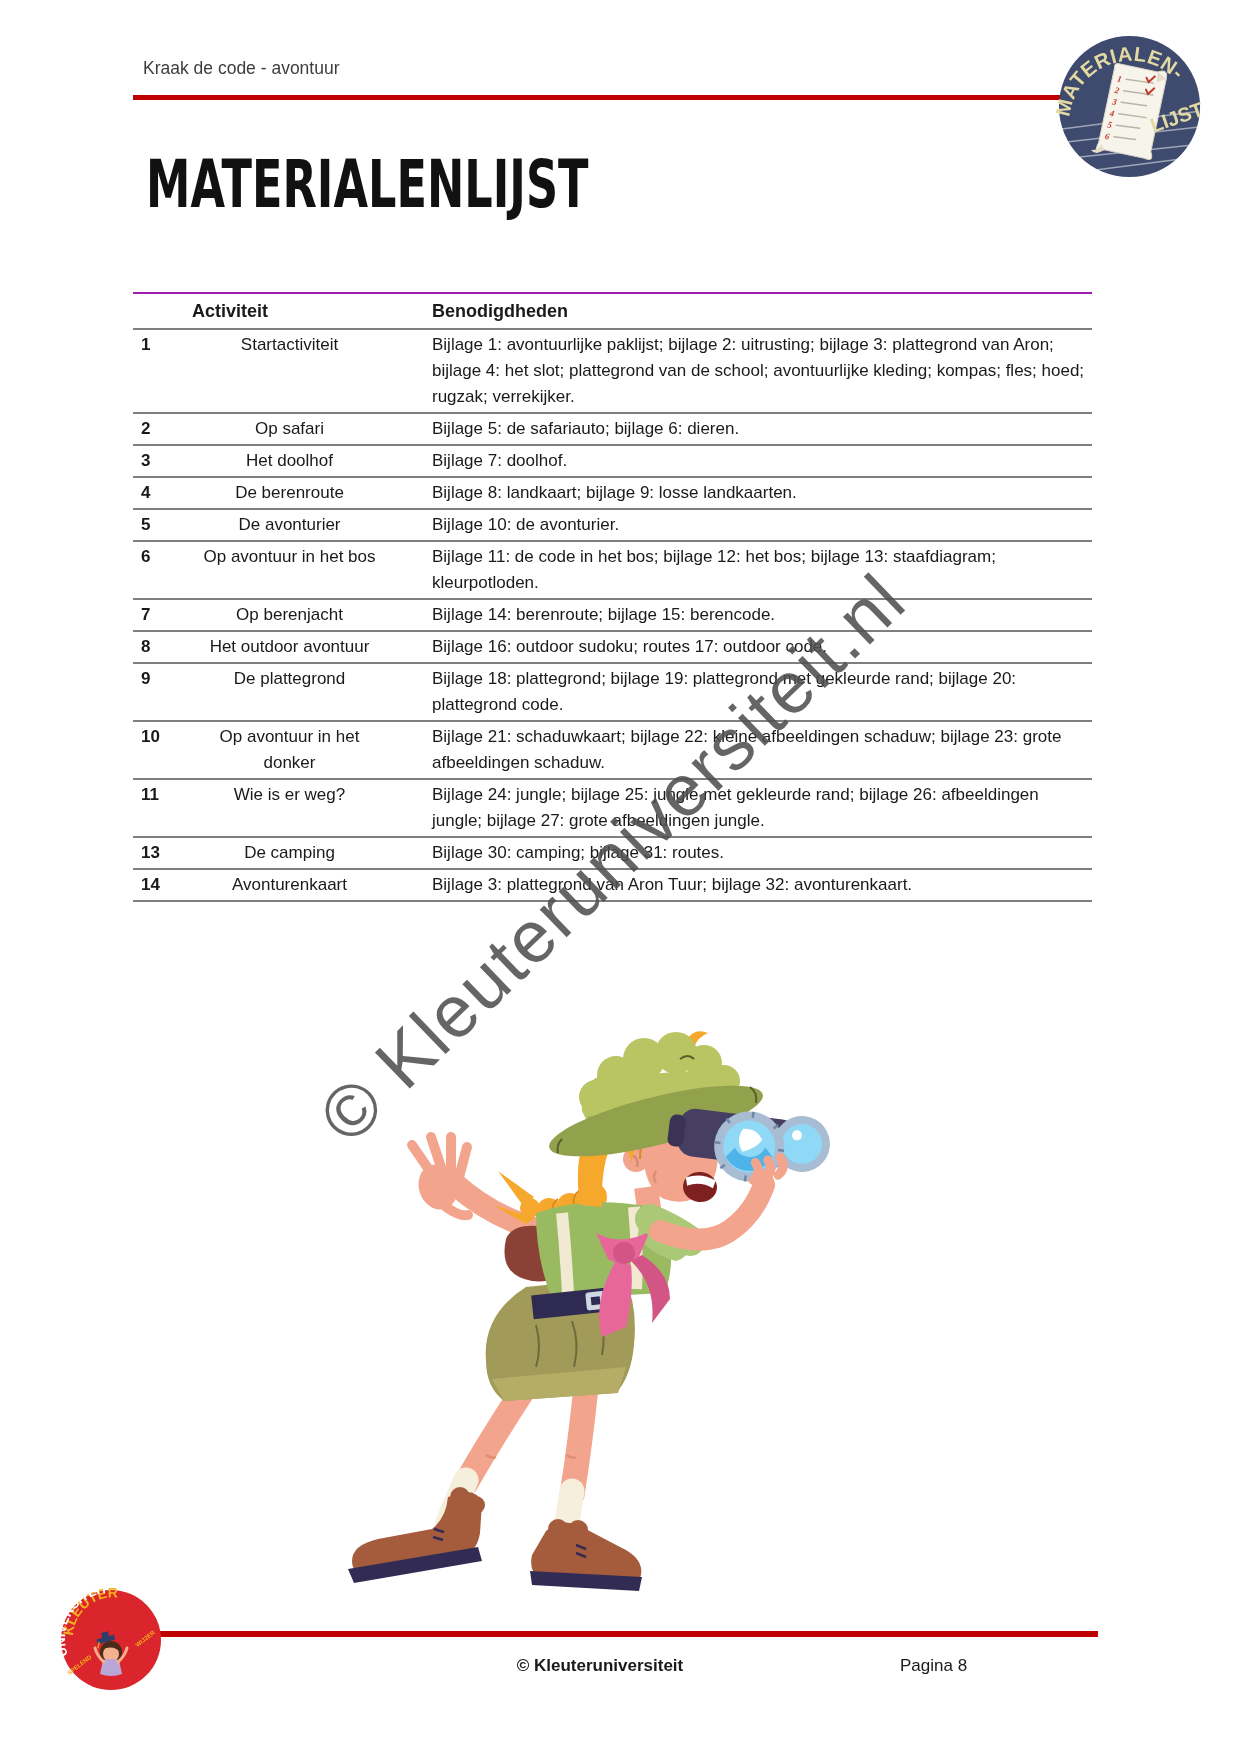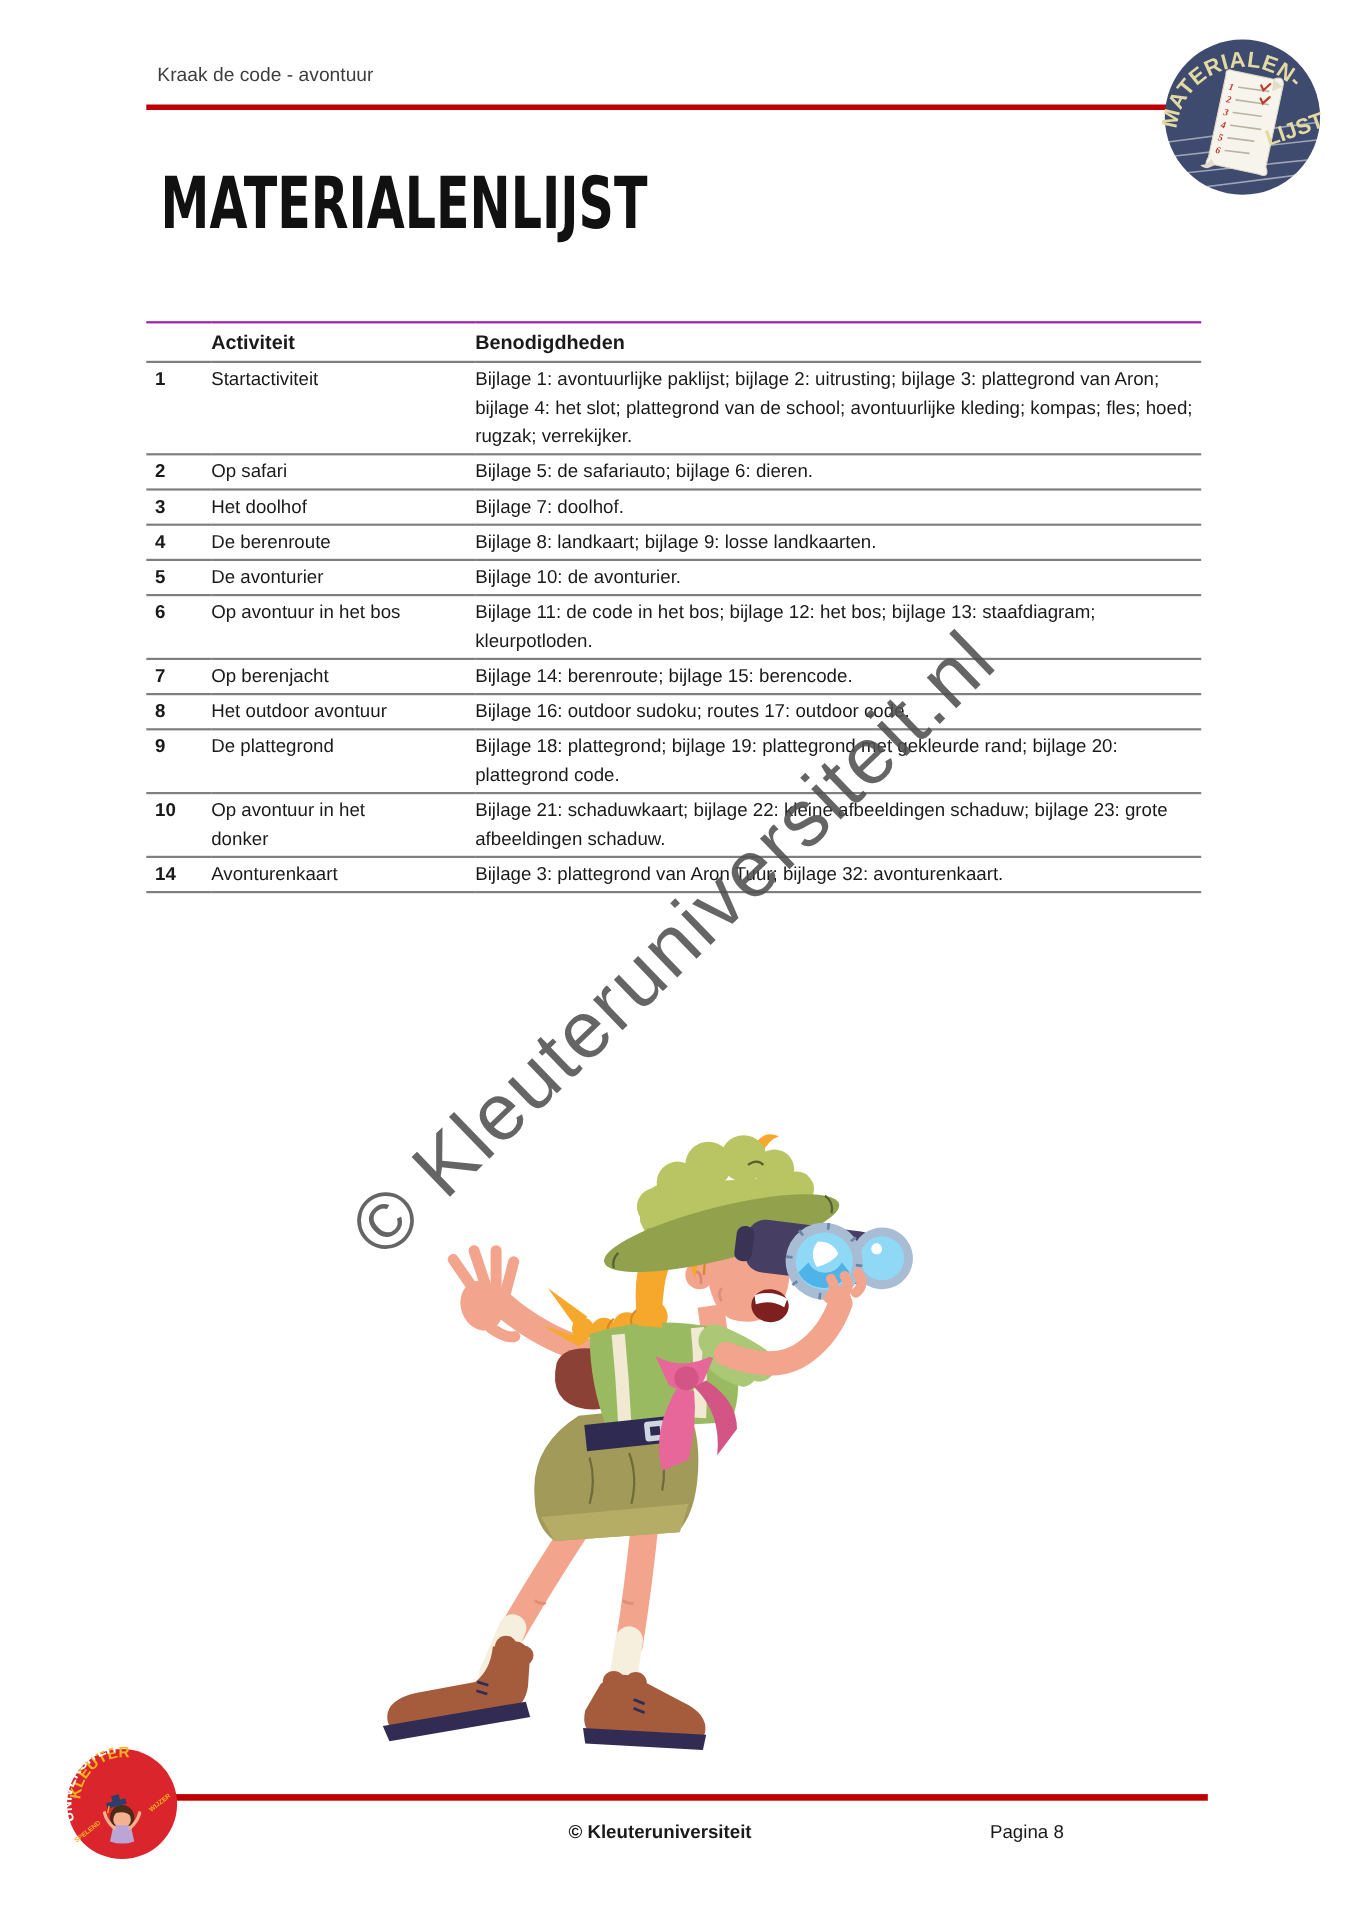--- a/index.html
+++ b/index.html
@@ -11,21 +11,21 @@
   .doc-title{position:absolute;left:146px;top:146px;font-size:62px;font-weight:800;
              letter-spacing:0px;transform:scale(0.72,1.05);transform-origin:left top;
              color:#111;white-space:nowrap;font-family:"DejaVu Sans",sans-serif;}
   .tablewrap{position:absolute;left:133px;top:292px;width:959px;z-index:5;}
   table.mat{border-collapse:collapse;table-layout:fixed;width:959px;font-size:17px;}
   table.mat{border-top:2px solid #a21caf;}
   table.mat tr{border-bottom:2px solid #7f7f7f;}
   table.mat th{text-align:left;font-size:18px;font-weight:bold;padding:4px 0;line-height:26px;}
   table.mat td{vertical-align:top;padding:2px 0;line-height:26px;}
   td.nr{font-weight:bold;padding-left:8px !important;}
-  td.act{padding-right:45px !important;}
+  td.act{padding-right:45px !important;text-align:center;}
   .watermark{position:absolute;left:612px;top:858px;transform:translate(-50%,-50%) rotate(-44deg);
              font-size:73px;letter-spacing:2px;color:#4f4f4f;opacity:0.87;white-space:nowrap;
              z-index:12;}
   .girl{position:absolute;left:330px;top:1025px;width:500px;height:585px;z-index:20;}
   .ftr-rule{position:absolute;left:140px;top:1631px;width:958px;height:6px;background:#c00000;z-index:4;}
   .ftr-logo{position:absolute;left:59px;top:1588px;width:104px;height:104px;z-index:6;}
   .ftr-copy{position:absolute;left:200px;top:1656px;width:800px;text-align:center;font-size:17px;font-weight:bold;}
   .ftr-page{position:absolute;left:900px;top:1656px;width:190px;text-align:left;font-size:17px;}
 </style>
 </head>
@@ -137,20 +137,30 @@
     </tr>
           <tr>
       <td class="nr">9</td>
       <td class="act">De plattegrond</td>
       <td class="mats">Bijlage 18: plattegrond; bijlage 19: plattegrond met gekleurde rand; bijlage 20: plattegrond code.</td>
     </tr>
           <tr>
       <td class="nr">10</td>
       <td class="act">Op avontuur in het donker</td>
       <td class="mats">Bijlage 21: schaduwkaart; bijlage 22: kleine afbeeldingen schaduw; bijlage 23: grote afbeeldingen schaduw.</td>
+    </tr>
+          <tr>
+      <td class="nr">11</td>
+      <td class="act">Wie is er weg?</td>
+      <td class="mats">Bijlage 24: jungle; bijlage 25: jungle met gekleurde rand; bijlage 26: afbeeldingen jungle; bijlage 27: grote afbeeldingen jungle.</td>
+    </tr>
+          <tr>
+      <td class="nr">13</td>
+      <td class="act">De camping</td>
+      <td class="mats">Bijlage 30: camping; bijlage 31: routes.</td>
     </tr>
           <tr>
       <td class="nr">14</td>
       <td class="act">Avonturenkaart</td>
       <td class="mats">Bijlage 3: plattegrond van Aron Tuur; bijlage 32: avonturenkaart.</td>
     </tr>
         </tbody>
     </table>
   </div>
 

